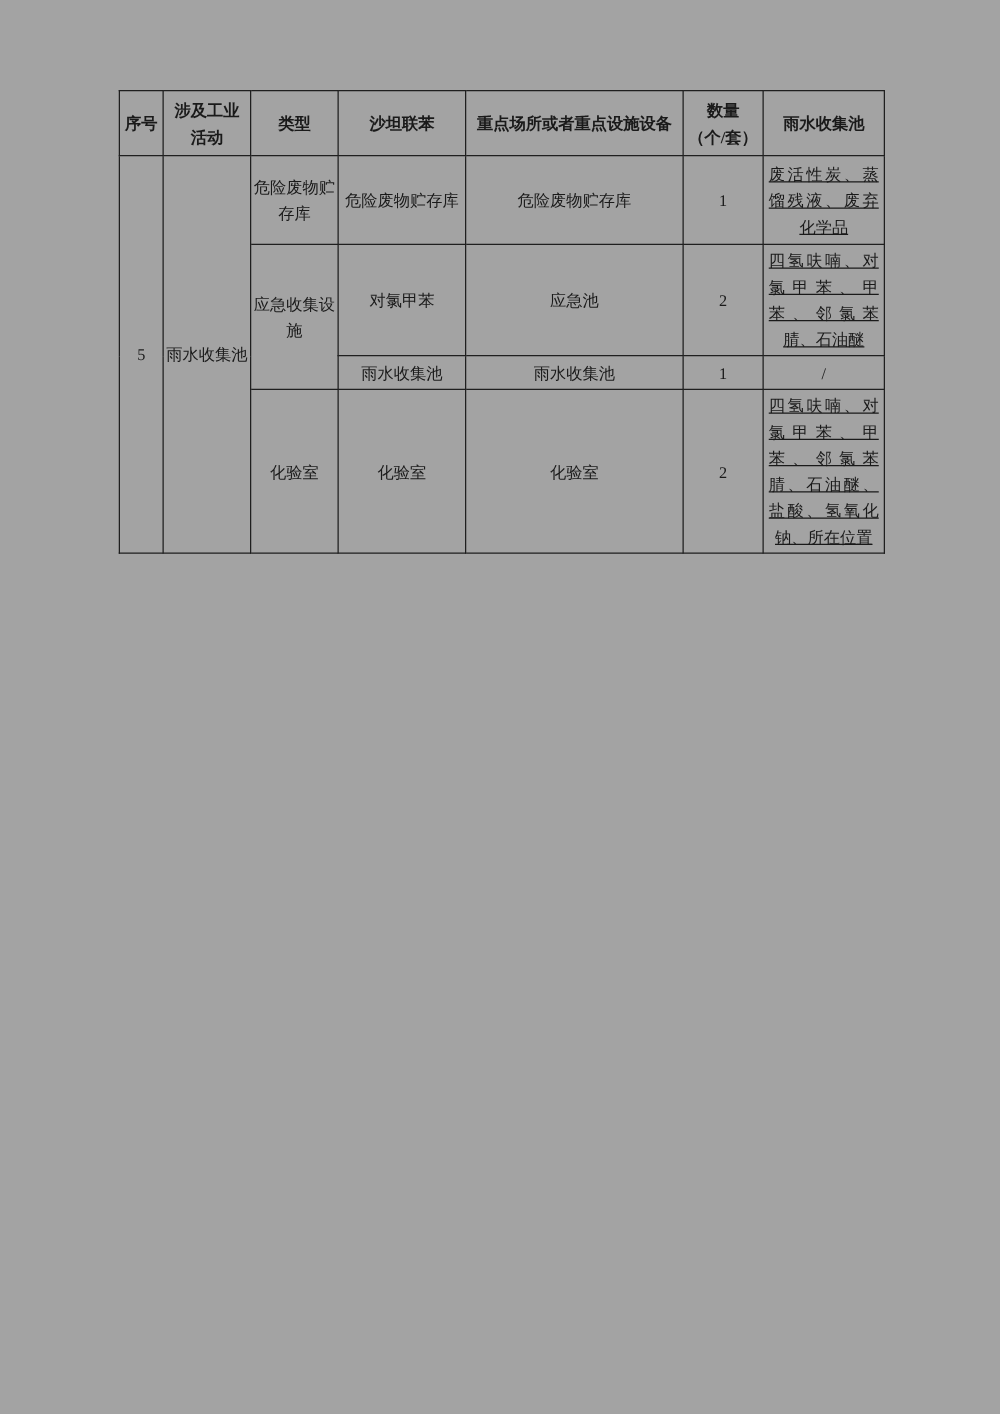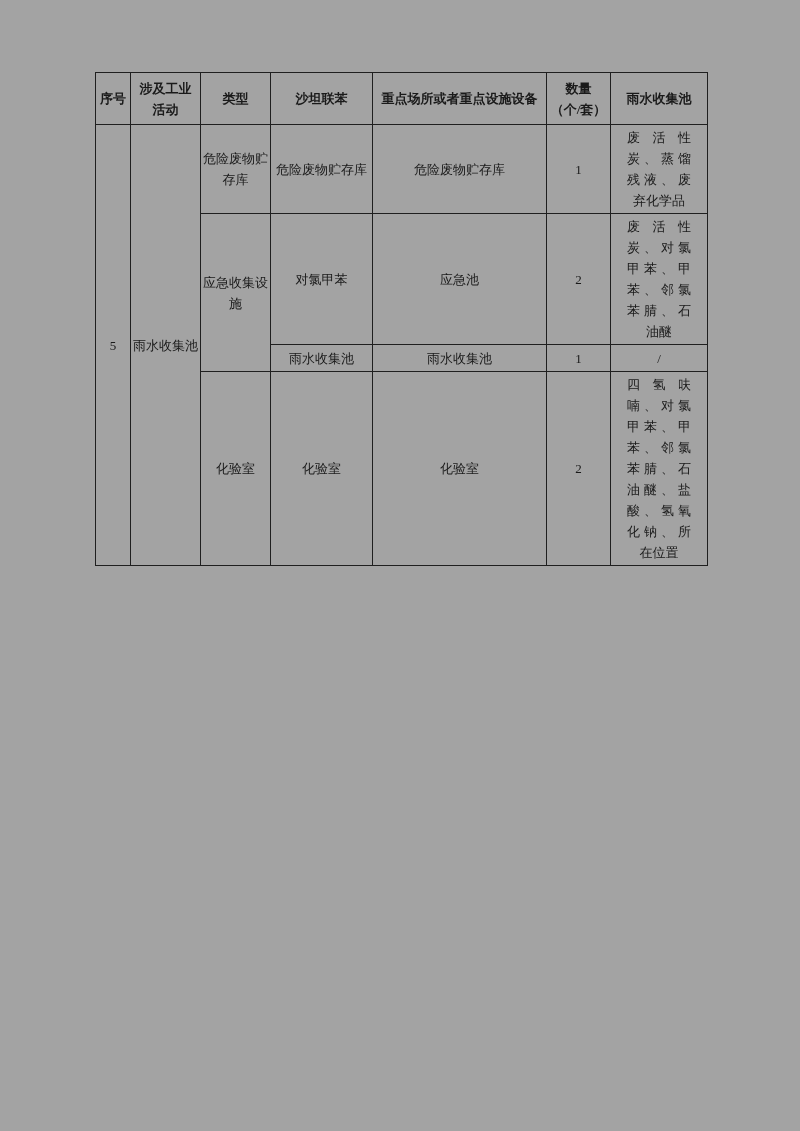--- a/index.html
+++ b/index.html
@@ -38,21 +38,22 @@
   .facility-table th {
     font-weight: bold;
   }
   .facility-table th .hline {
     display: block;
   }
   td.substances {
     text-align: justify;
     text-justify: inter-character;
     text-align-last: center;
-    padding: 2px 16px;
+    padding: 2px 4px;
+    text-decoration: underline;
   }
   td.slash-cell {
     text-align: center;
     text-align-last: center;
   }
   tr.header-row   { height: 52px; }
   tr.row-1        { height: 71px; }
   tr.row-2        { height: 86px; }
   tr.row-3        { height: 27px; }
   tr.row-4        { height: 129px; }
@@ -106,21 +107,21 @@
         <td>危险废物贮存库</td>
         <td>1</td>
         <td class="substances">废活性炭、蒸馏残液、废弃化学品</td>
       </tr>
 
       <tr class="row-2">
         <td rowspan="2">应急收集设施</td>
         <td>对氯甲苯</td>
         <td>应急池</td>
         <td>2</td>
-        <td class="substances">废活性炭、对氯甲苯、甲苯、邻氯苯腈、石油醚</td>
+        <td class="substances">四氢呋喃、对氯甲苯、甲苯、邻氯苯腈、石油醚</td>
       </tr>
 
       <tr class="row-3">
         <td>雨水收集池</td>
         <td>雨水收集池</td>
         <td>1</td>
         <td class="slash-cell">/</td>
       </tr>
 
       <tr class="row-4">

